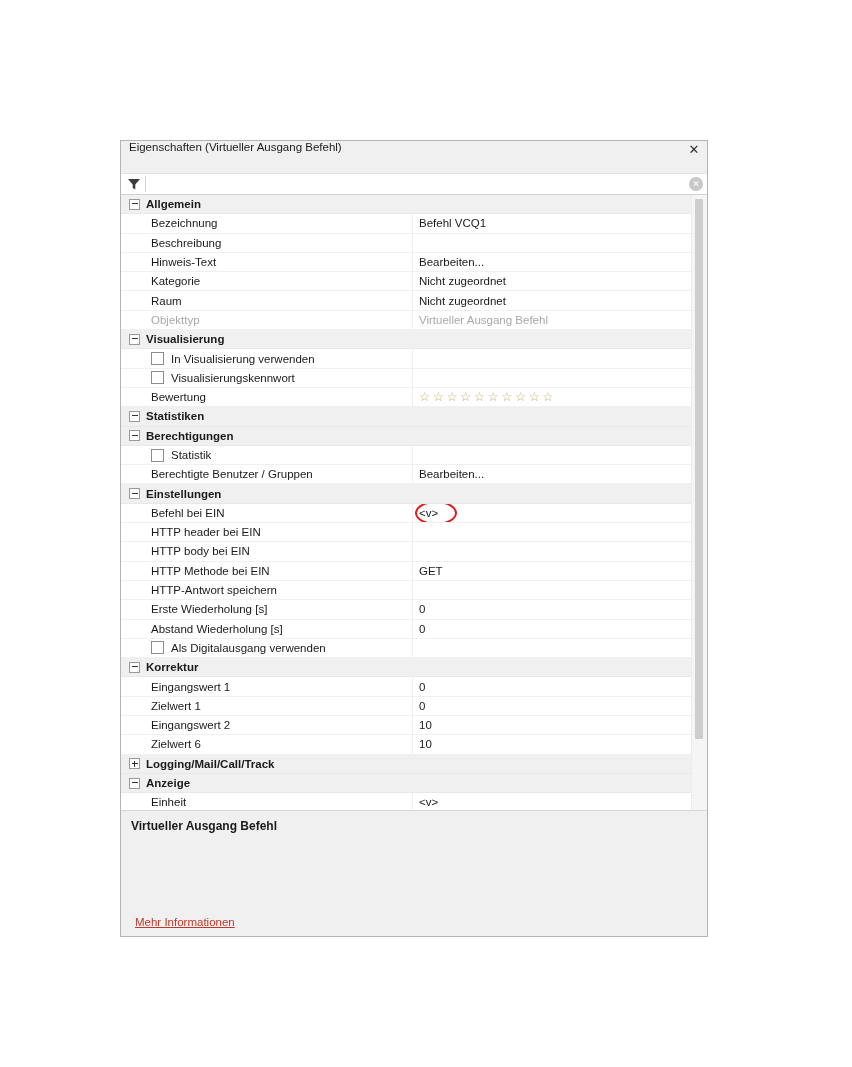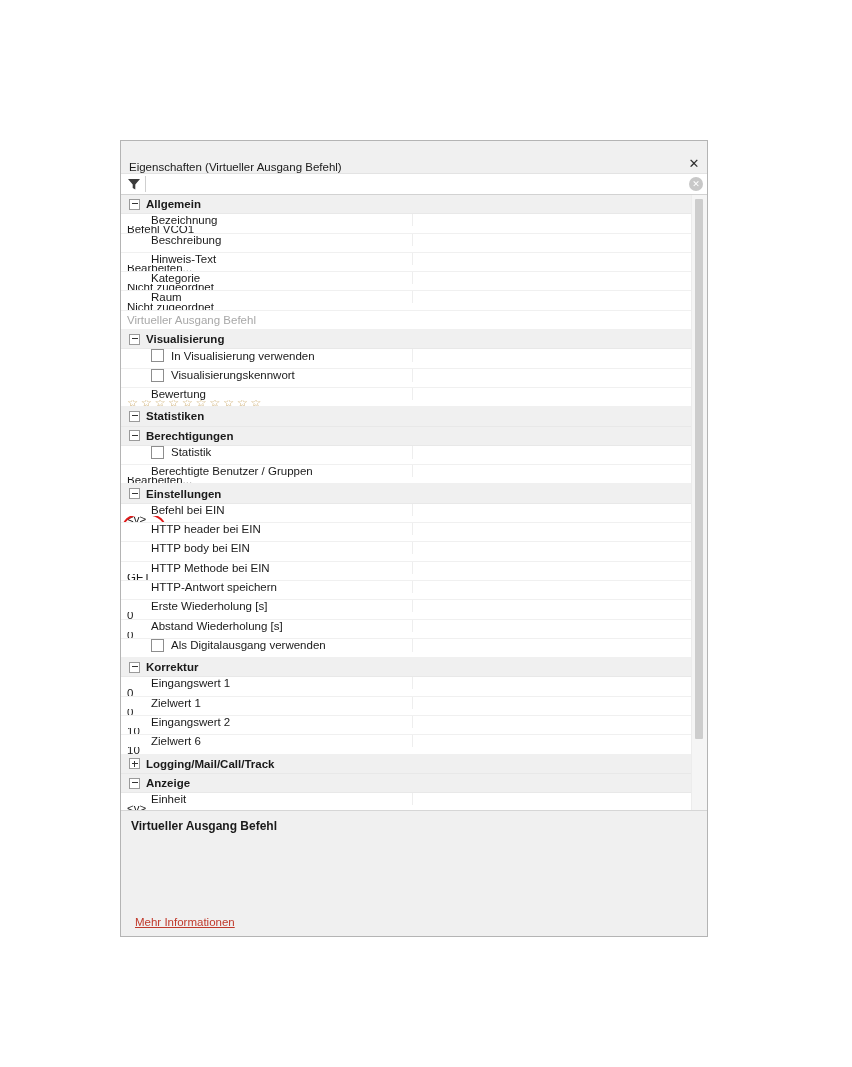--- a/index.html
+++ b/index.html
@@ -29,21 +29,21 @@
     box-sizing: border-box;
     display: flex;
     flex-direction: column;
   }
 
   .titlebar {
     height: 32px;
     min-height: 24px;
     background: #f0f0f0;
     display: flex;
-    align-items: flex-end;
+    align-items: flex-start;
     padding: 0 4px 0 8px;
     box-sizing: border-box;
   }
   .titlebar .title {
     font-size: 11.5px;
     color: #1a1a1a;
     flex: 1;
     white-space: nowrap;
     overflow: hidden;
   }
@@ -122,21 +122,20 @@
     align-items: stretch;
     box-sizing: border-box;
   }
   .row.group {
     background: #f0f0f0;
     border-bottom: 1px solid #e8e8e8;
   }
   .row.prop {
     background: #ffffff;
     border-bottom: 1px solid #f0f0f0;
-    flex-direction: column;
   }
 
   .cell-name {
     width: 292px;
     min-width: 292px;
     box-sizing: border-box;
     display: flex;
     align-items: center;
     padding-left: 8px;
     border-right: 1px solid #eeeeee;
@@ -342,20 +341,23 @@
         </div>
         <div class="row prop">
           <div class="cell-name">
             <span class="prop-label">Raum</span>
           </div>
           <div class="cell-value">
             <span class="value-text">Nicht zugeordnet</span>
           </div>
         </div>
         <div class="row prop">
+          <div class="cell-name">
+            <span class="prop-label dim">Objekttyp</span>
+          </div>
           <div class="cell-value">
             <span class="value-text dim">Virtueller Ausgang Befehl</span>
           </div>
         </div>
         <div class="row group">
           <div class="cell-name">
             <div class="expander"></div>
             <span class="group-label">Visualisierung</span>
           </div>
         </div>

